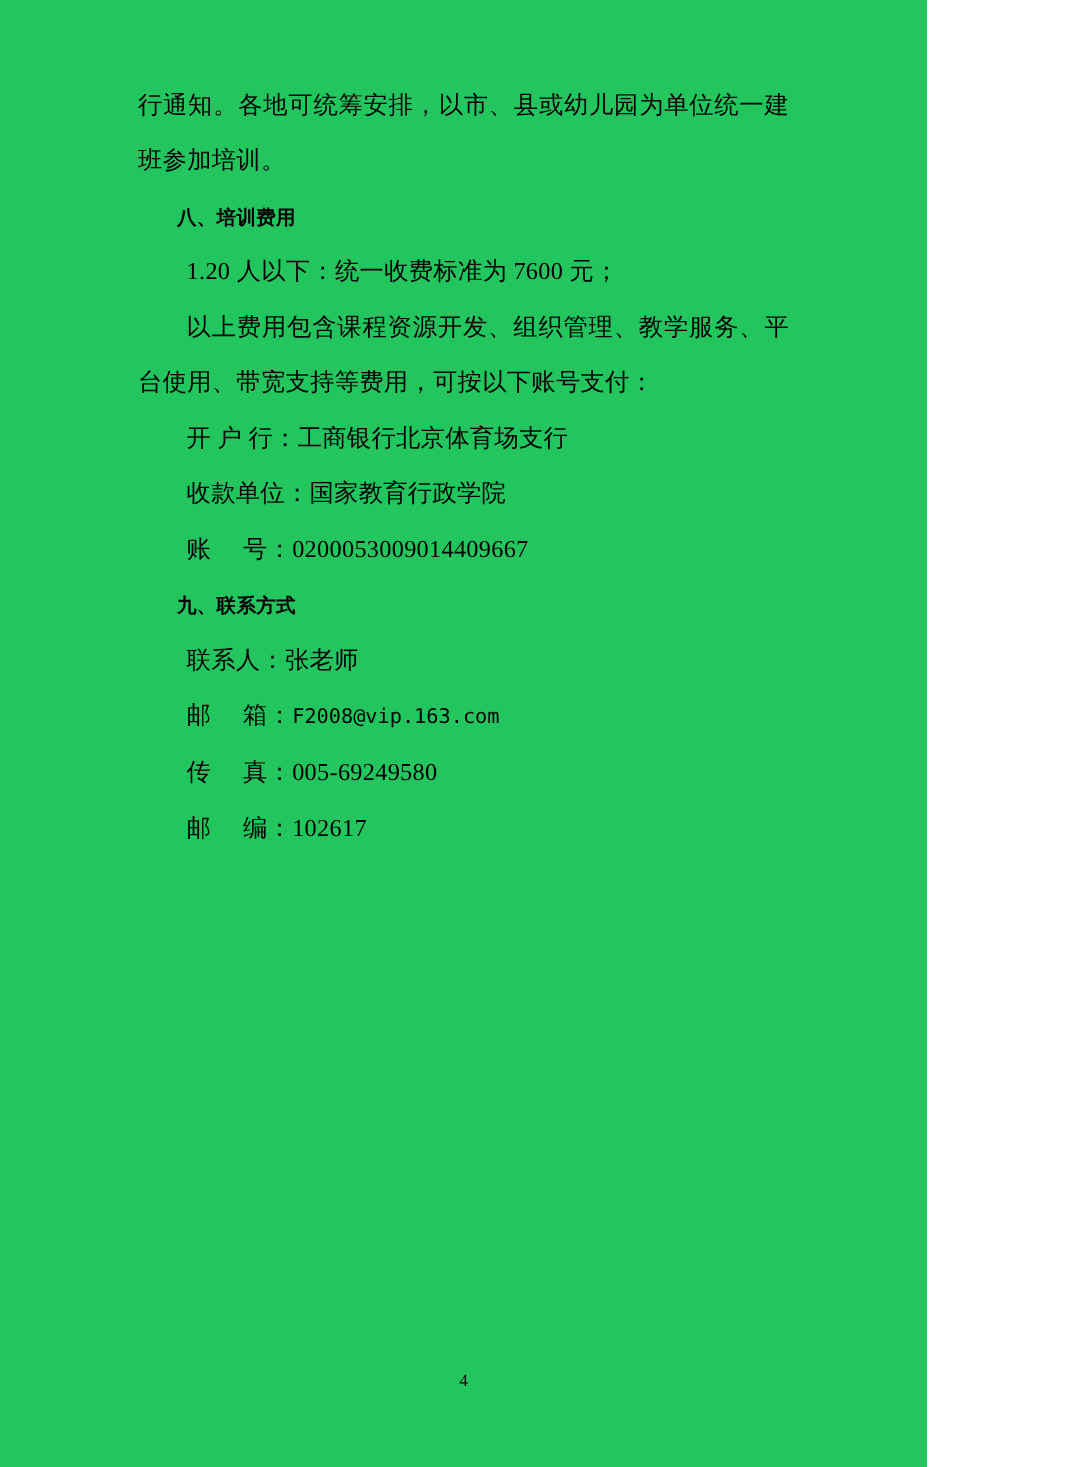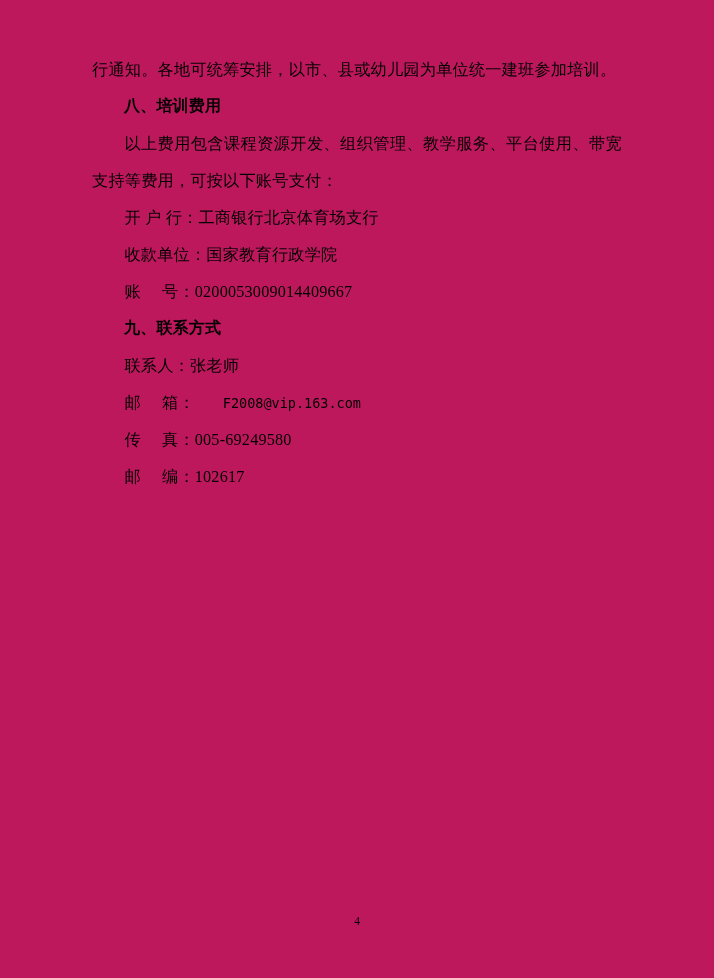--- a/index.html
+++ b/index.html
@@ -10,57 +10,56 @@
   body {
     width: 714px;
     height: 978px;
     font-family: "Liberation Serif", "DejaVu Serif", serif;
     color: #000000;
     position: relative;
     overflow: hidden;
   }
   .page {
     position: relative;
-    width: 714px;
+    width: 618px;
     height: 978px;
-    background: #be185d;
+    background: #22c55e;
     box-sizing: border-box;
     padding: 52px 92px 0 92px;
   }
   .doc-body {
     font-size: 16.2px;
     line-height: 37px;
     letter-spacing: 0.2px;
   }
   .para {
     margin: 0;
     text-align: justify;
     text-justify: inter-ideograph;
   }
   .para.indent {
     text-indent: 2em;
   }
   .heading {
     margin: 0;
     font-weight: bold;
     text-indent: 2em;
-    font-size: 16px;
+    font-size: 13px;
     line-height: 37px;
-    font-family: Liberation Mono, monospace;
+    font-family: Liberation Sans, sans-serif;
   }
   .kv {
     margin: 0;
     text-indent: 2em;
     white-space: pre;
   }
   .email {
     font-family: "DejaVu Sans Mono", monospace;
     font-size: 13.5px;
     letter-spacing: 0;
-    margin-left: 28px;
   }
   .footer-num {
     position: absolute;
     left: 0;
     right: 0;
     top: 915px;
     text-align: center;
     font-size: 11.5px;
     font-family: "Liberation Serif", "DejaVu Serif", serif;
     color: #000;
@@ -70,20 +69,21 @@
 <body>
 
 <div class="page">
   <div class="doc-body">
 
     <p class="para">行通知。各地可统筹安排，以市、县或幼儿园为单位统一建班参加培训。</p>
 
     <p class="heading">八、培训费用</p>
 
 
+    <p class="para indent">1.20 人以下：统一收费标准为 7600 元；</p>
 
 
     <p class="para indent">以上费用包含课程资源开发、组织管理、教学服务、平台使用、带宽支持等费用，可按以下账号支付：</p>
 
     <p class="kv">开 户 行：工商银行北京体育场支行</p>
 
     <p class="kv">收款单位：国家教育行政学院</p>
 
     <p class="kv">账     号：0200053009014409667</p>
 

